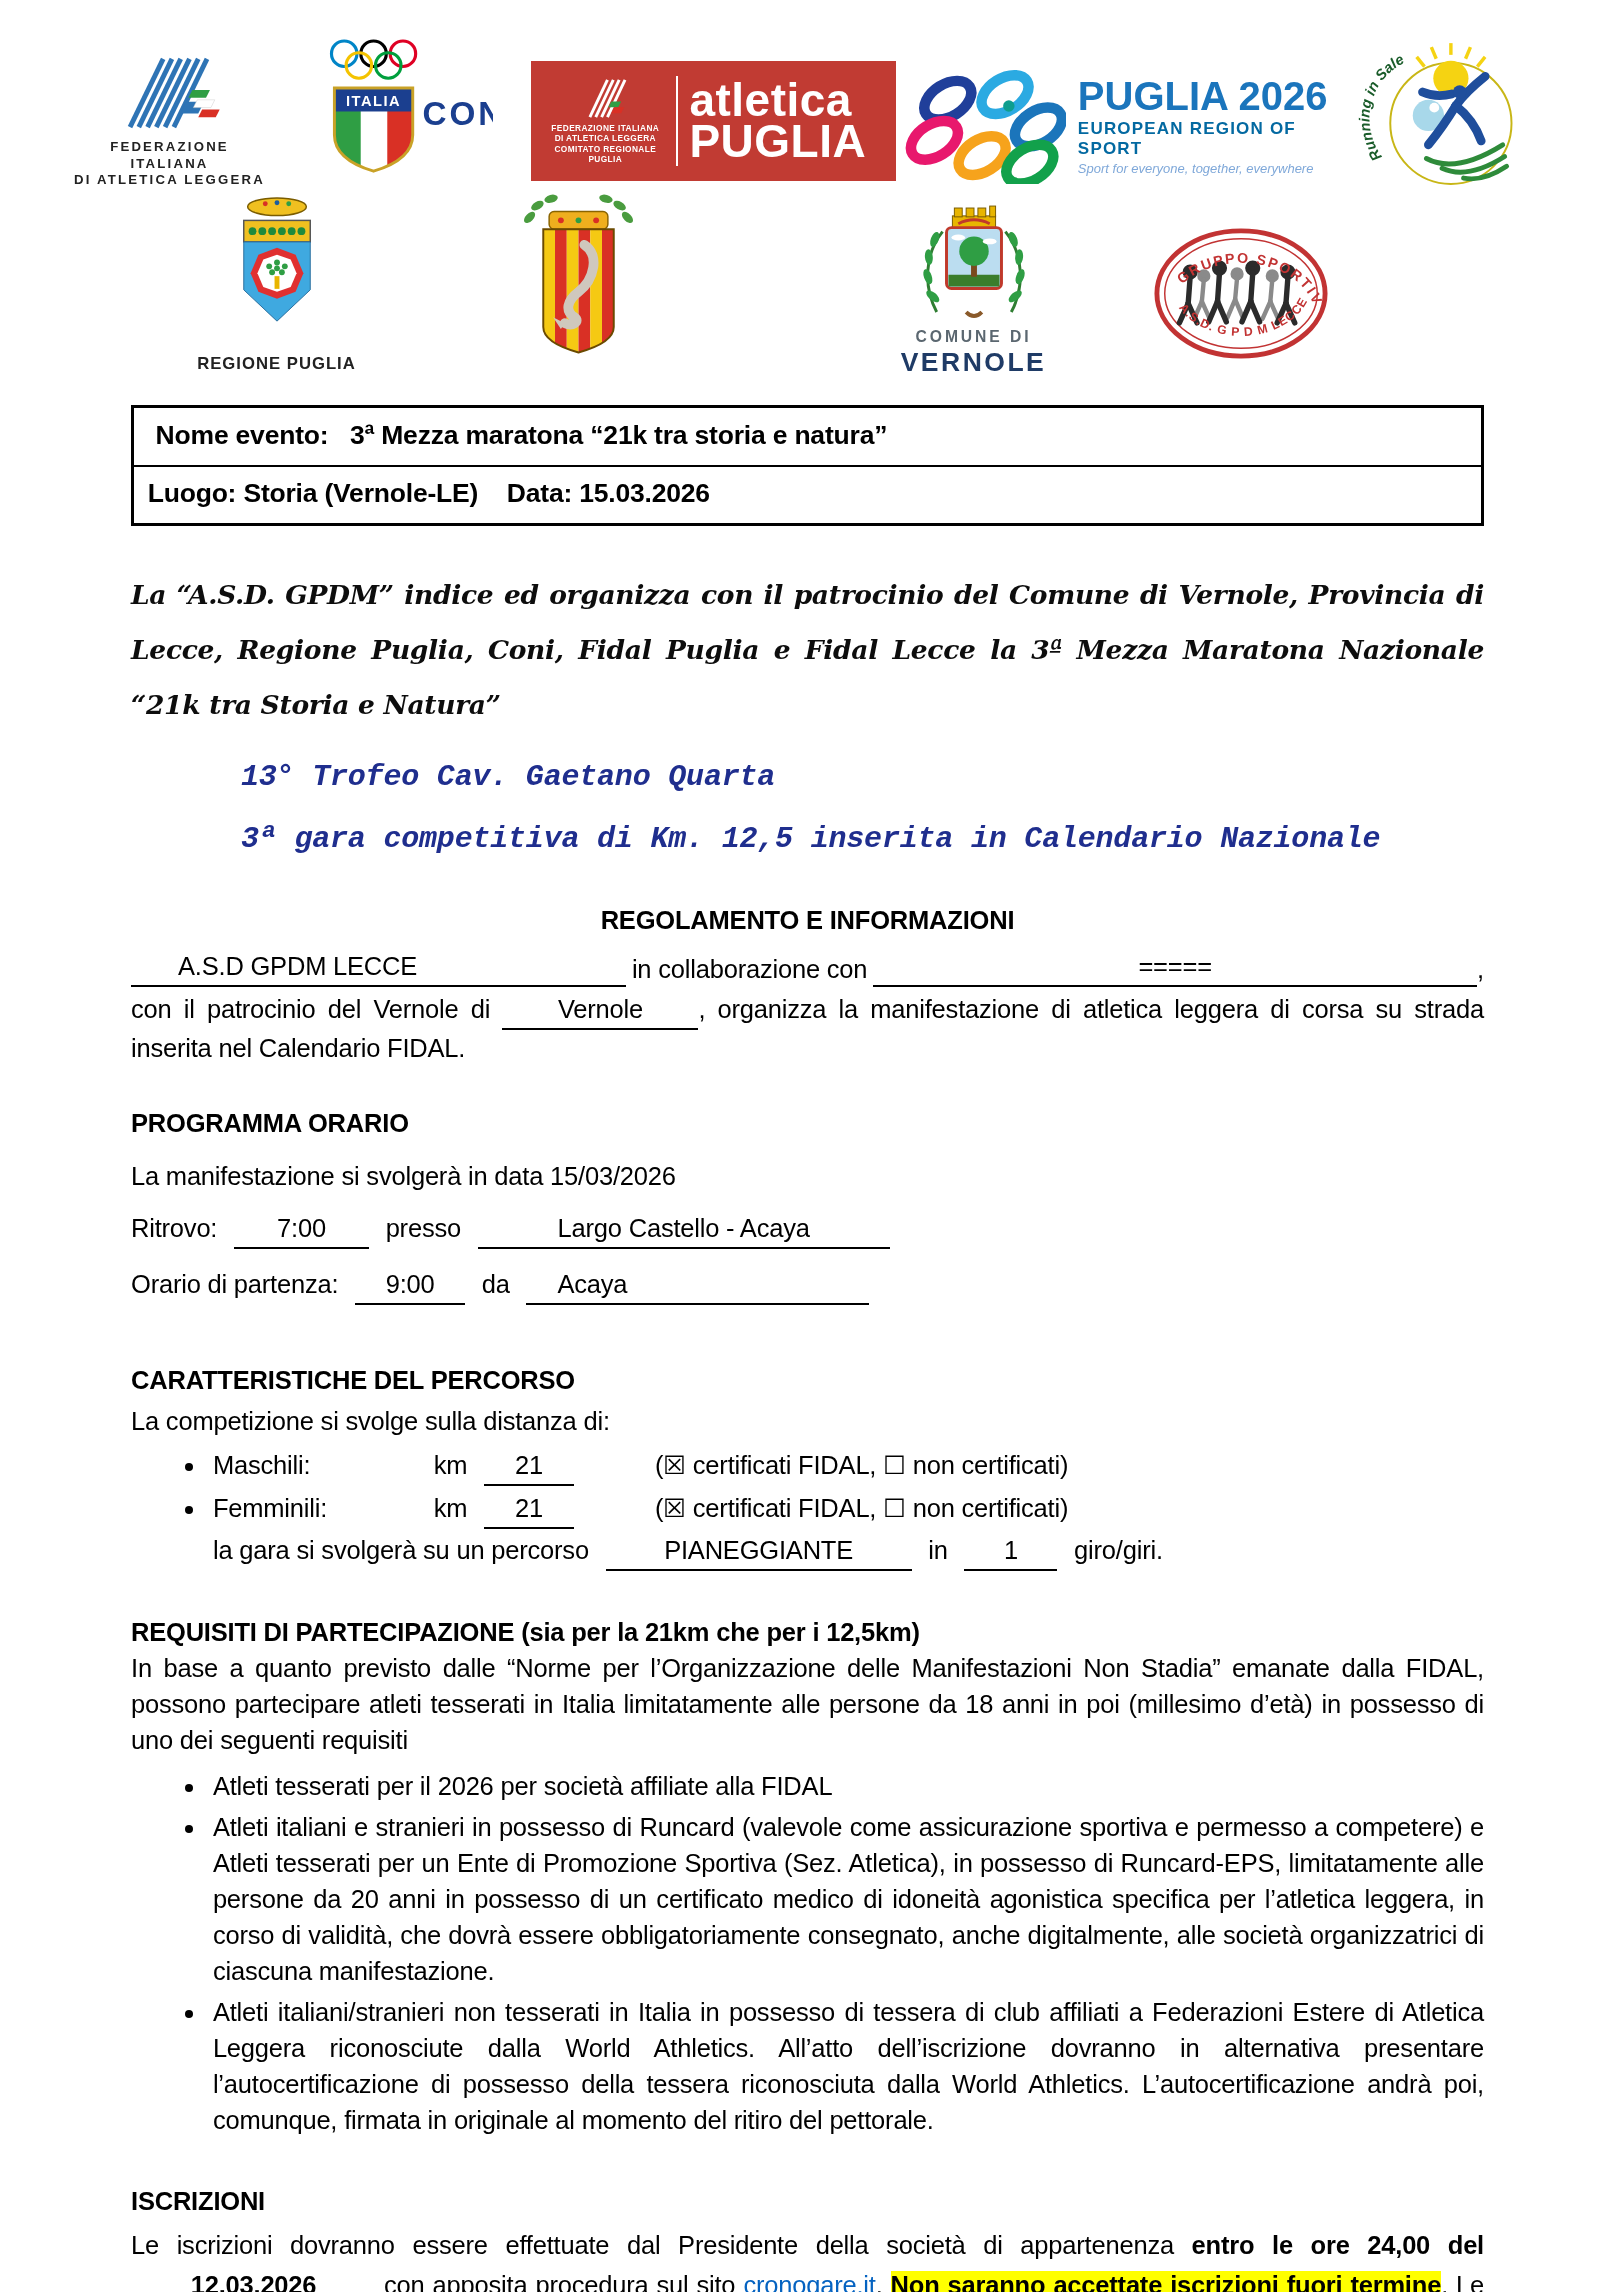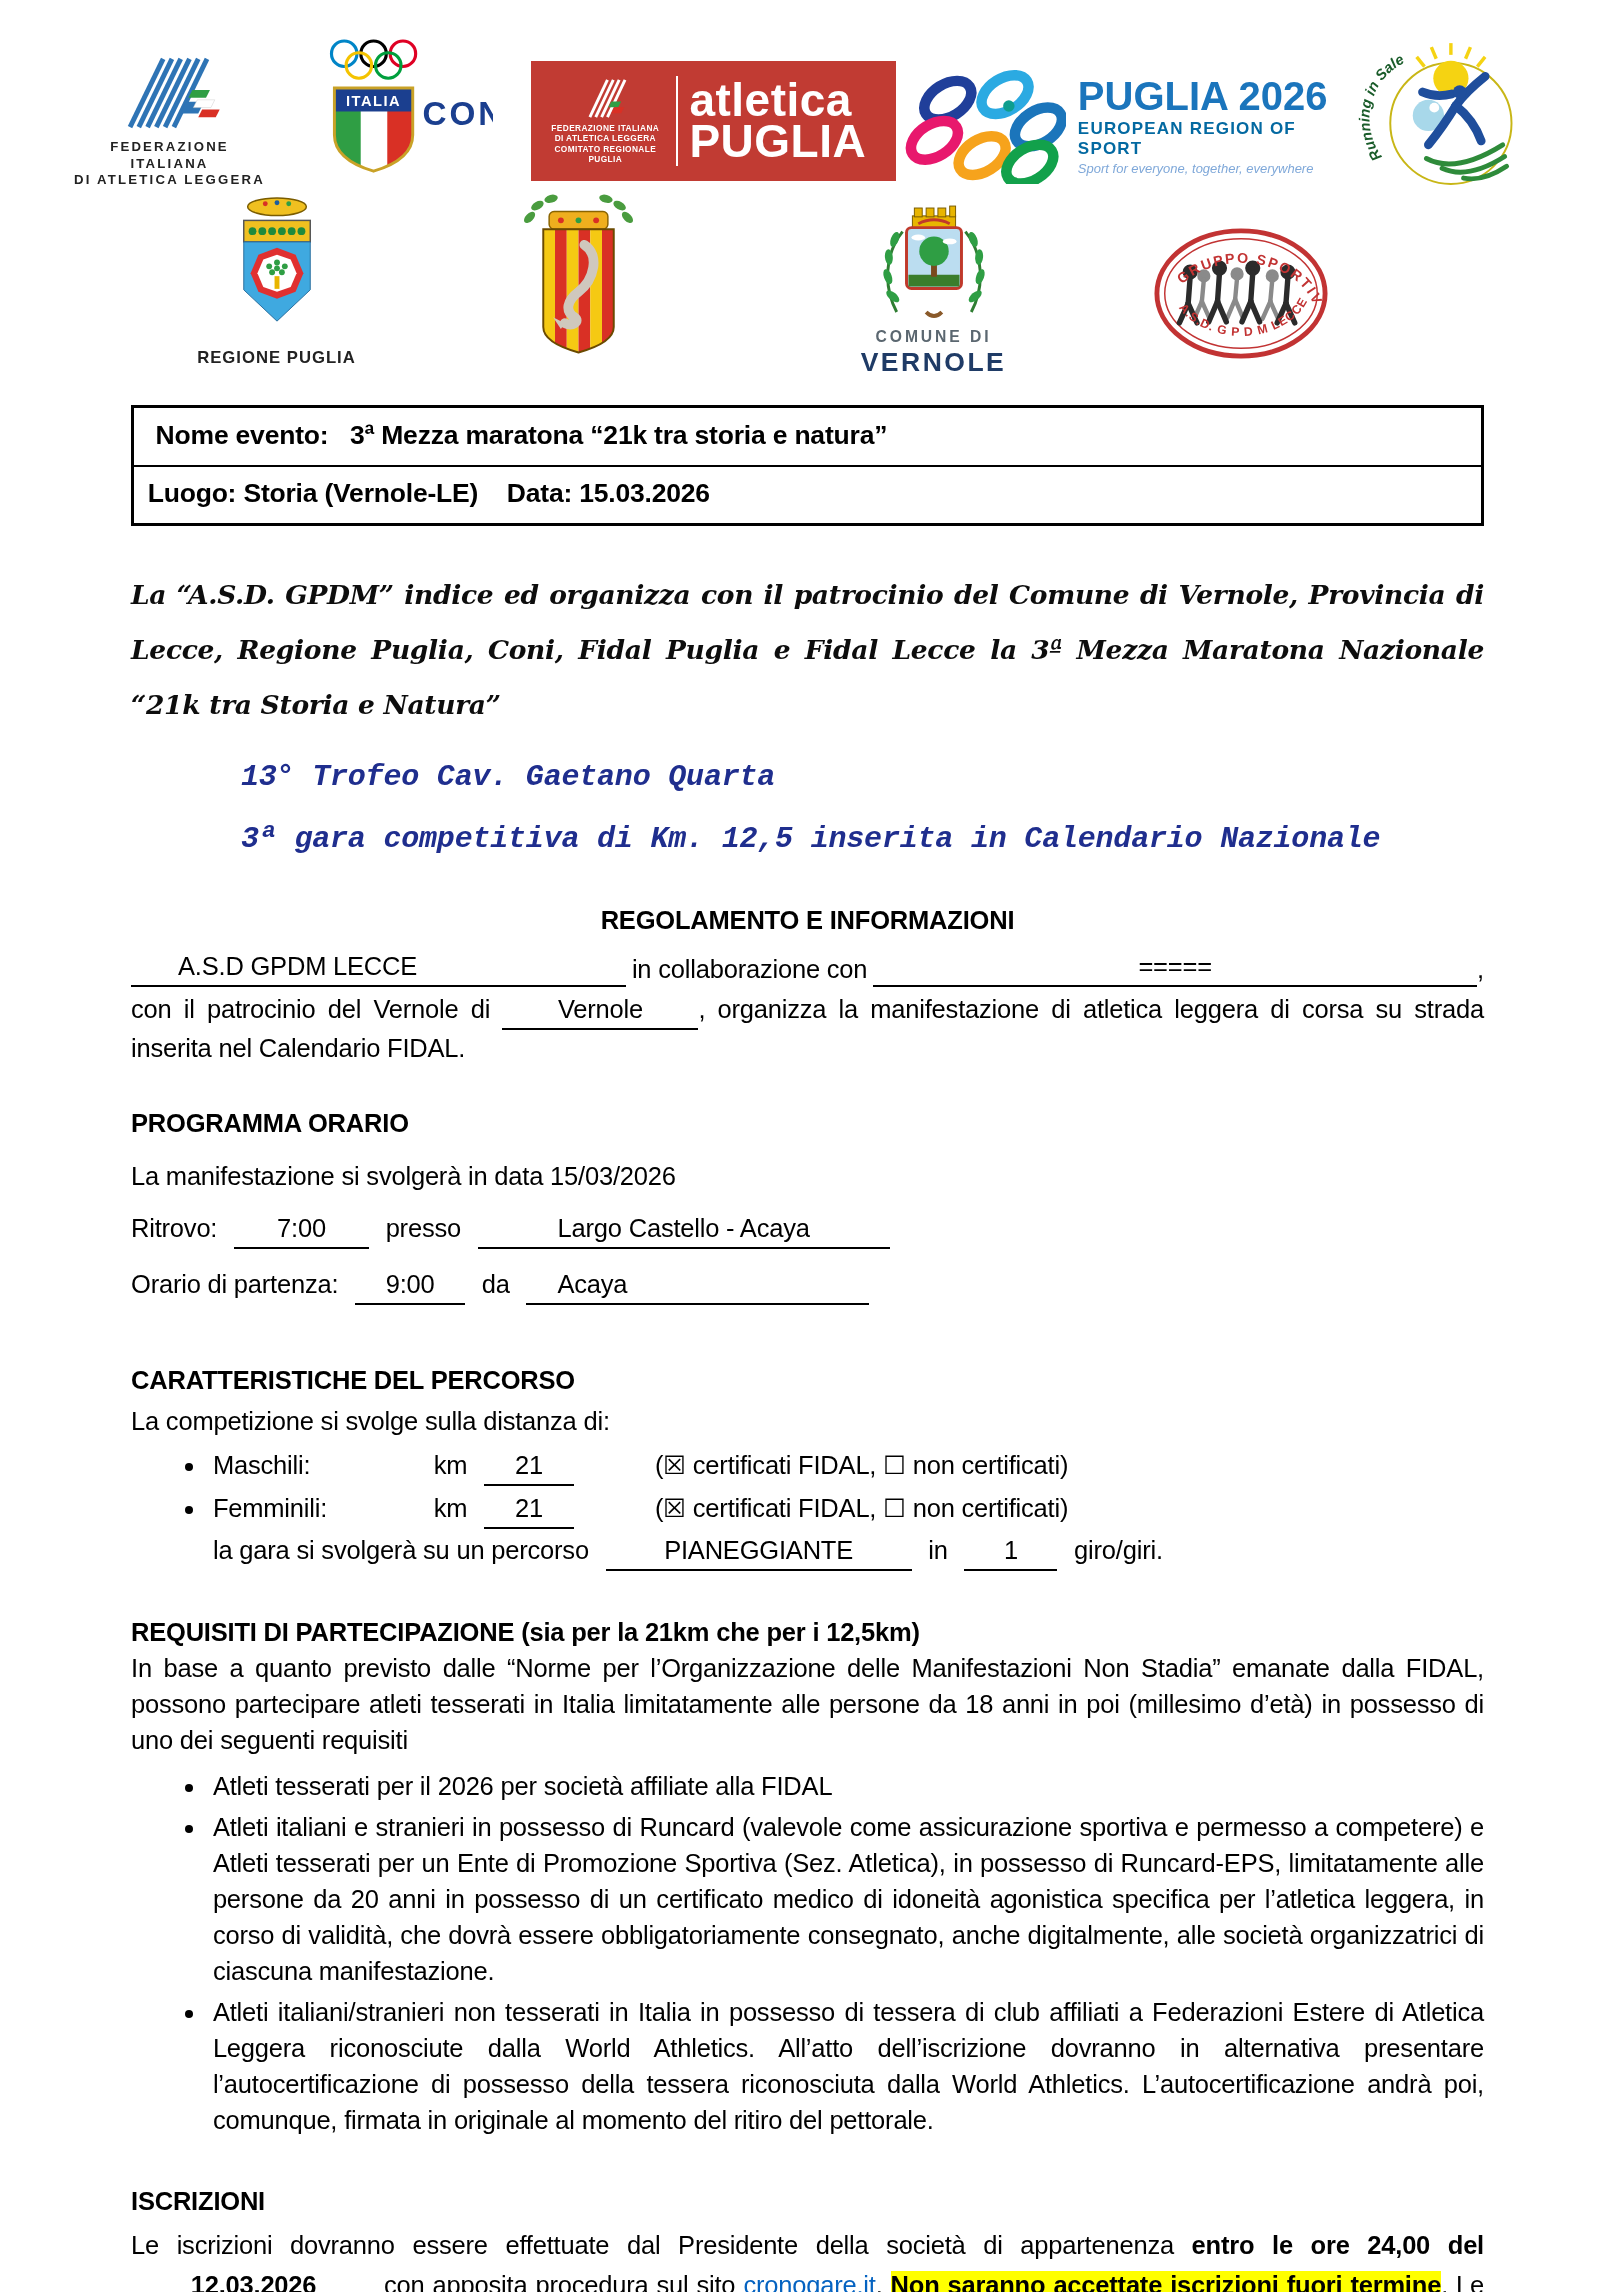--- a/index.html
+++ b/index.html
@@ -34,25 +34,25 @@
 
   #p2026-logo { left: 902px; top: 68px; width: 456px; display: flex; align-items: center; }
   #p2026-logo .p2026-text { margin-left: 11.8px; }
   .p2026-title { color: #1B75BC; font-weight: bold; font-size: 40px; line-height: 41px; }
   .p2026-sub { color: #0369a1; font-weight: bold; font-size: 17px; letter-spacing: 1.2px; margin-top: 2px; }
   .p2026-tag { color: #7FA8D9; font-style: italic; font-size: 13px; margin-top: 2.9px; }
 
   #ris-logo { left: 1358px; top: 35px; width: 176px; height: 159px; }
 
   #regione-logo { left: 176px; top: 194px; width: 201px; text-align: center; }
-  #regione-logo .logo-caption { font-size: 16.7px; letter-spacing: 1px; margin-top: 17px; }
+  #regione-logo .logo-caption { font-size: 16.7px; letter-spacing: 1px; margin-top: 23px; }
 
   #lecce-logo { left: 508px; top: 190px; width: 142px; height: 186px; }
 
-  #vernole-logo { left: 828px; top: 202px; width: 211px; text-align: center; }
+  #vernole-logo { left: 868px; top: 202px; width: 211px; text-align: center; }
   .vernole-cap1 { color: #5b6770; font-size: 15.7px; letter-spacing: 2.9px; font-weight: bold; margin-top: 2px; }
   .vernole-cap2 { color: #1F3B66; font-size: 26.5px; letter-spacing: 2.5px; font-weight: bold; margin-top: 1px; }
 
   #gpdm-logo { left: 1153px; top: 225px; width: 176px; height: 137px; }
 
   
   .content {
     position: absolute; left: 131px; top: 405px; width: 1353px;
     font-size: 25.5px; letter-spacing: -0.2px; line-height: 36px;
   }

